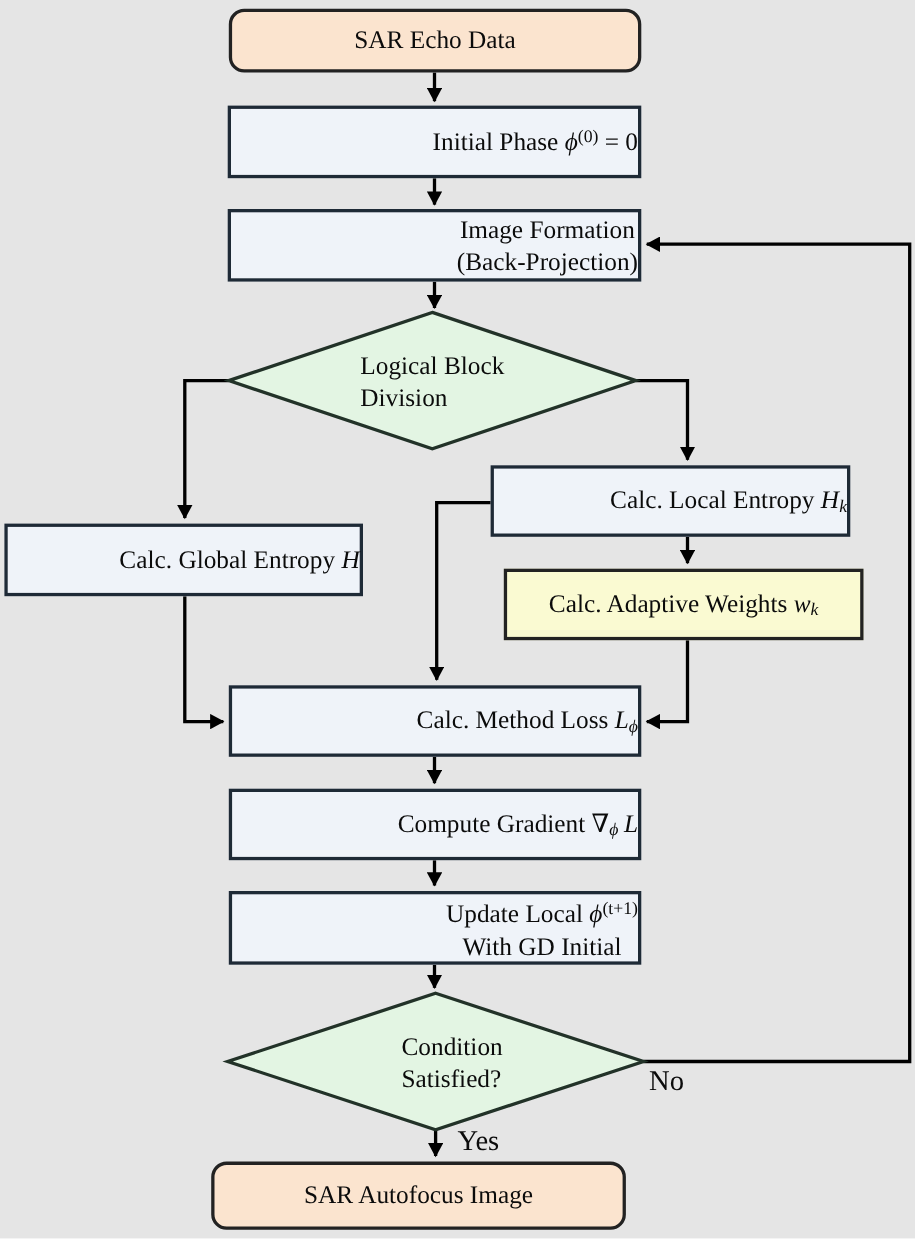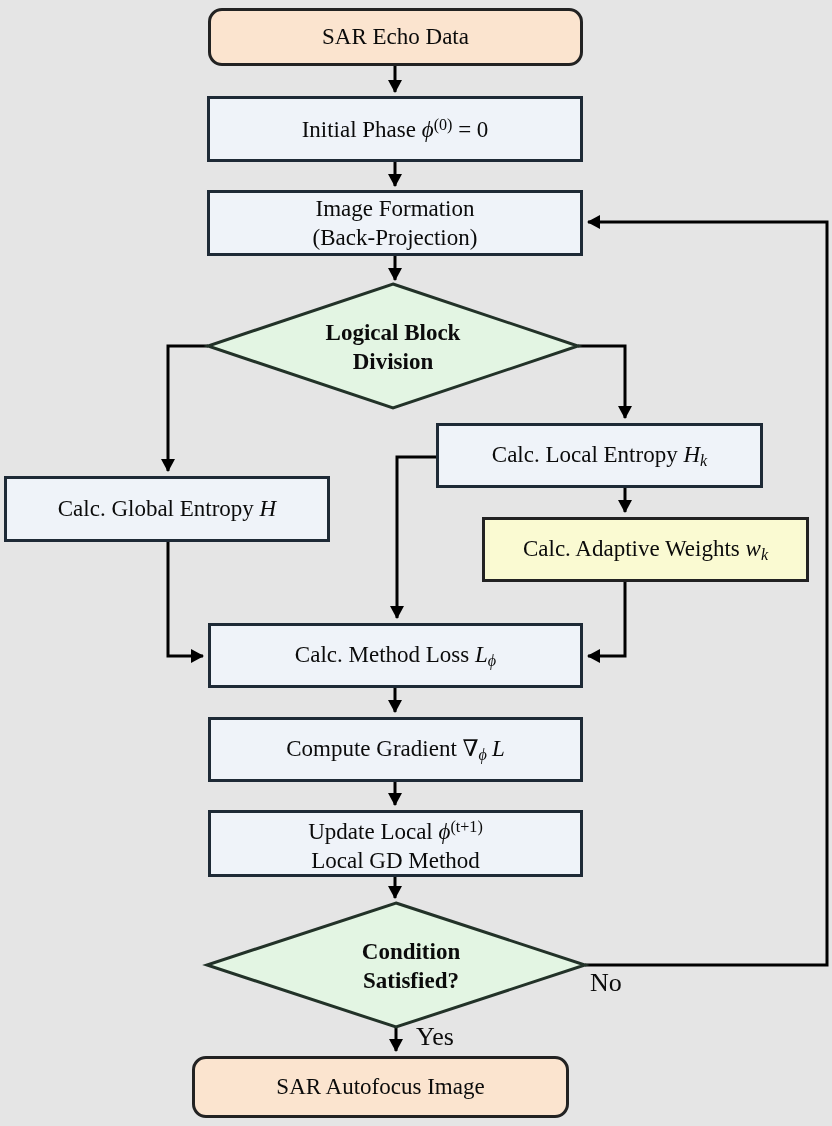--- a/index.html
+++ b/index.html
@@ -6,26 +6,26 @@
   #stage{
     position:relative;width:832px;height:1126px;background:#e5e5e5;
     font-family:"Liberation Serif","DejaVu Serif",serif;color:#0b0b0b;overflow:hidden;
   }
   #edges{position:absolute;left:0;top:0;width:832px;height:1126px;}
   .node{
     position:absolute;box-sizing:border-box;
     display:flex;align-items:center;justify-content:center;
     text-align:center;font-size:23px;line-height:1.2;
   }
-  .process{background:#eff3f9;border:3px solid #1e2a36;}
+  .process{background:#eff3f9;border:3px solid #1e2a36;justify-content:flex-end;}
   .terminal{background:#fbe4cf;border:3px solid #222222;border-radius:14px;}
-  .highlight{background:#fafad2;border:3px solid #222222;margin-left:24px;}
+  .highlight{background:#fafad2;border:3px solid #222222;}
   .dlabel{
     position:absolute;display:flex;align-items:center;justify-content:center;
-    text-align:center;font-size:23px;line-height:29px;background:transparent;font-weight:bold;
+    text-align:left;font-size:23px;line-height:29px;background:transparent;
   }
   .lines{line-height:29px;}
   .v{font-style:italic;}
   .sp{font-size:0.70em;vertical-align:0.45em;}
   .sp.it{}
   .sb{font-size:0.70em;vertical-align:-0.22em;font-style:italic;}
   .gap{margin-left:5px;}
   .edge-label{position:absolute;font-size:26px;background:transparent;}
 </style>
 </head>
@@ -78,40 +78,40 @@
     <div class="lines">
       <div>Logical Block</div>
       <div>Division</div>
     </div>
   </div>
 
   <div class="node process" style="left:4px;top:476px;width:326px;height:66px">
     <span><span>Calc. Global Entropy </span><span class="v">H</span></span>
   </div>
 
-  <div class="node process" style="left:436px;top:423px;width:327px;height:65px">
+  <div class="node process" style="left:446px;top:423px;width:327px;height:65px">
     <span><span>Calc. Local Entropy </span><span class="v">H</span><span class="sb">k</span></span>
   </div>
 
   <div class="node highlight" style="left:458px;top:517px;width:327px;height:65px">
     <span><span>Calc. Adaptive Weights </span><span class="v">w</span><span class="sb">k</span></span>
   </div>
 
   <div class="node process" style="left:208px;top:623px;width:375px;height:65px">
     <span><span>Calc. Method Loss </span><span class="v">L</span><span class="sb">ϕ</span></span>
   </div>
 
   <div class="node process" style="left:208px;top:717px;width:375px;height:65px">
     <span><span>Compute Gradient </span><span>∇</span><span class="sb">ϕ</span><span class="v gap">L</span></span>
   </div>
 
   <div class="node process" style="left:208px;top:810px;width:375px;height:67px">
     <div class="lines">
       <div><span>Update Local </span><span class="v">ϕ</span><span class="sp it">(t+1)</span></div>
-      <div>Local GD Method</div>
+      <div>With GD Initial</div>
     </div>
   </div>
 
   <div class="dlabel" style="left:281px;top:936px;width:260px;height:60px">
     <div class="lines">
       <div>Condition</div>
       <div>Satisfied?</div>
     </div>
   </div>
 

